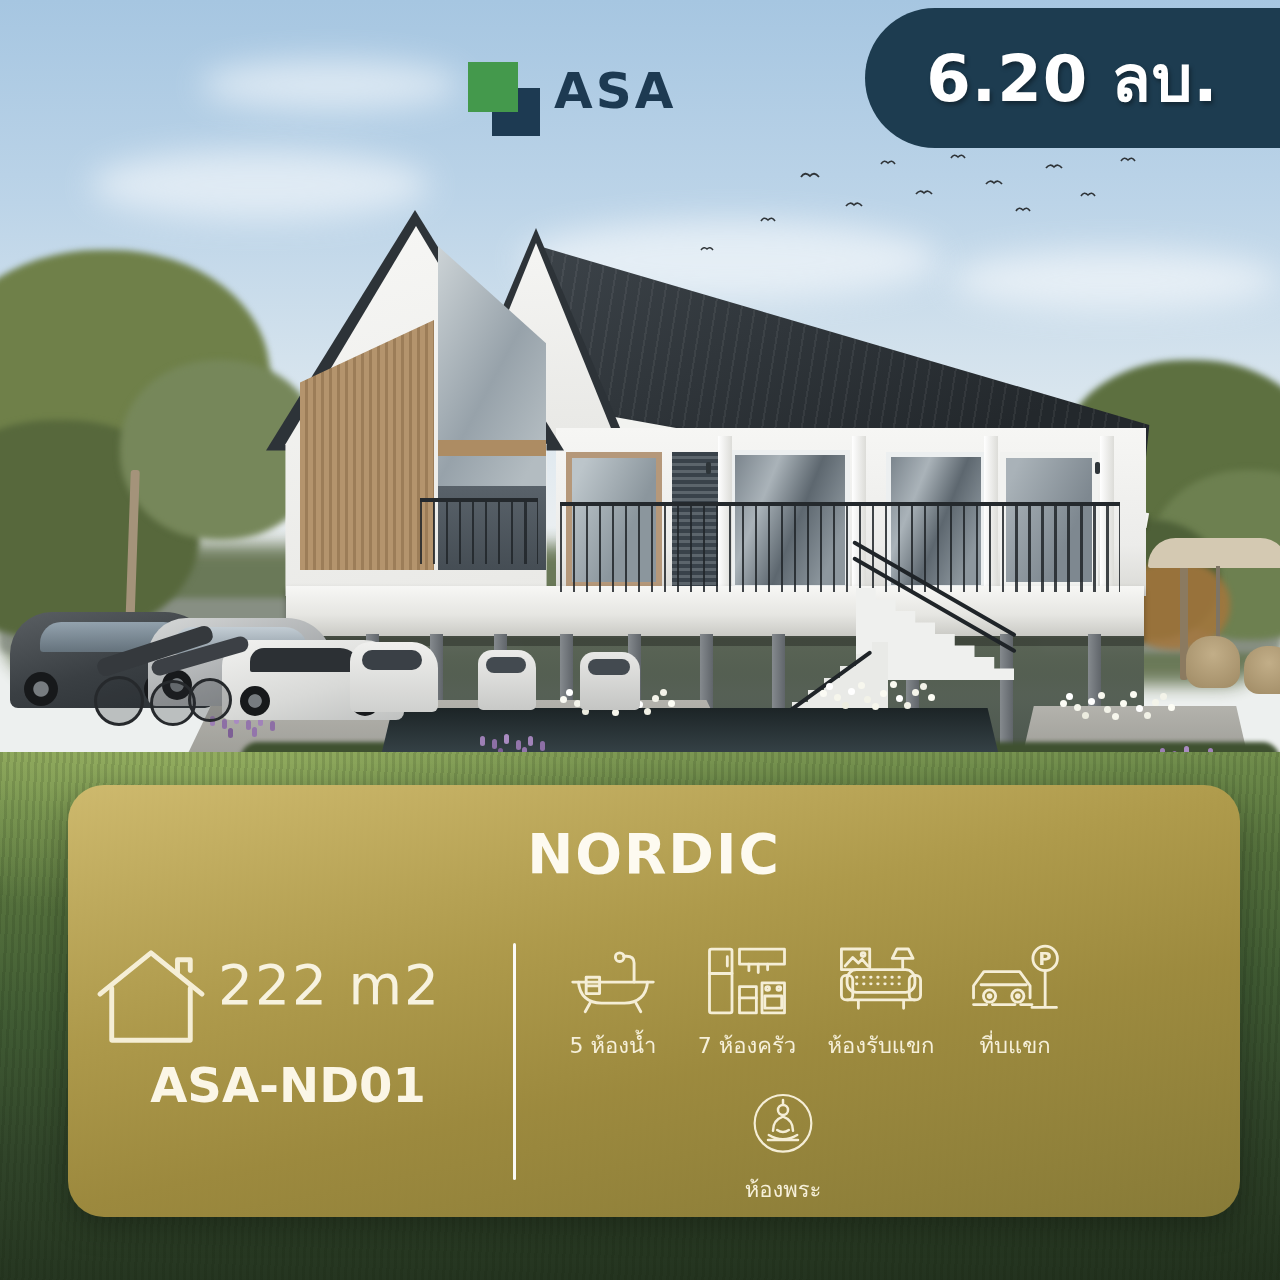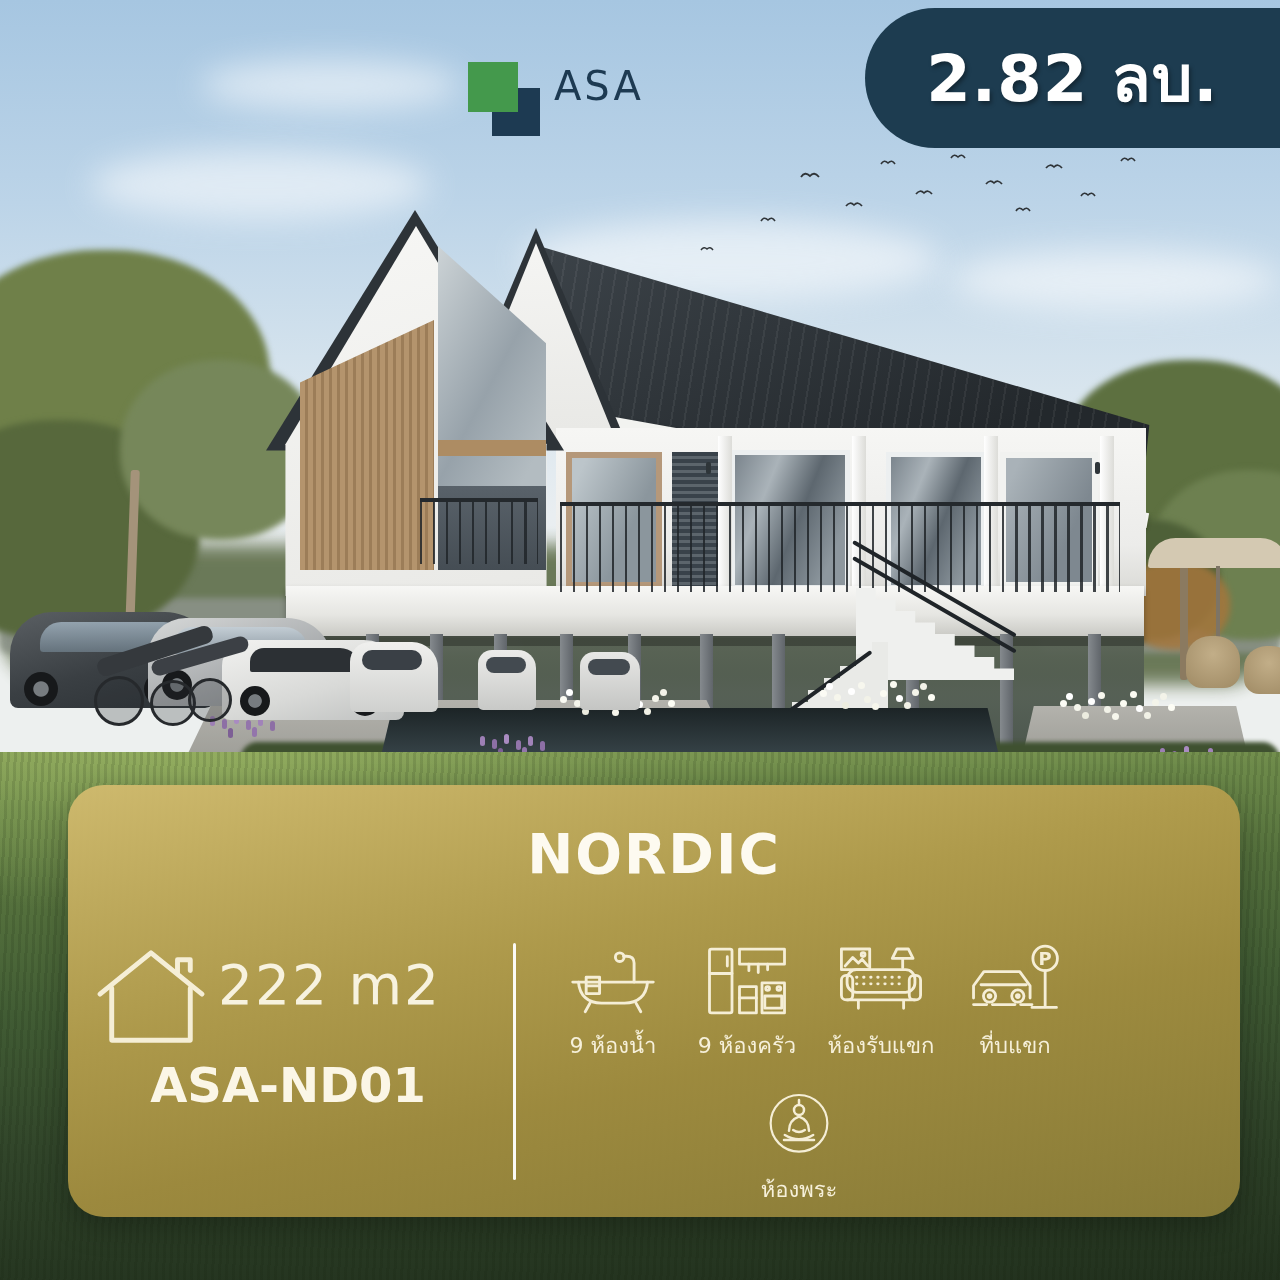--- a/index.html
+++ b/index.html
@@ -99,39 +99,39 @@
   .umbrella{left:1148px;top:538px;width:140px;height:30px;background:#d4c9b2;border-radius:70px 70px 6px 6px;}
   .pole{left:1216px;top:566px;width:4px;height:76px;background:#7d7465;}
   .chair{background:radial-gradient(circle at 50% 35%,#c2ae88,#9f8a64);border-radius:45% 45% 30% 30%;}
   .car{box-sizing:border-box;}
   .wheel{border-radius:50%;background:radial-gradient(circle,#777c80 0 30%,#17191b 34% 100%);}
   .moto-wheel{border-radius:50%;border:3px solid #26292c;background:rgba(40,44,47,.25);box-sizing:border-box;}
   .moto-body{background:#35393d;border-radius:8px;}
 
   
   .logo-sq{width:50px;height:50px;}
-  .logo-text1{font-size:40px;font-weight:400;letter-spacing:3px;line-height:1;}
+  .logo-text1{font-size:50px;font-weight:700;letter-spacing:3px;line-height:1;}
   .logo-text2{font-size:29px;font-weight:800;letter-spacing:1px;line-height:1;}
 
   
   .price-badge{left:865px;top:8px;width:415px;height:140px;border-radius:70px 0 0 70px;
     display:flex;align-items:center;justify-content:center;z-index:8;}
   .price-text{color:#ffffff;font-size:64px;font-weight:700;letter-spacing:1px;
     text-shadow:2px 3px 4px rgba(0,0,0,.35);}
 
   
   .spec-card{left:68px;top:785px;width:1172px;height:432px;border-radius:36px;z-index:10;
     background:linear-gradient(168deg,rgba(208,186,110,.97) 0%,rgba(178,156,76,.96) 38%,rgba(162,141,63,.95) 62%,rgba(146,130,58,.90) 100%);
     box-shadow:0 10px 30px rgba(0,0,0,.28);color:#f6efd8;}
   .card-title{left:0;top:37px;width:100%;text-align:center;font-size:55px;font-weight:700;letter-spacing:2px;color:#fdfaf0;}
   .area-text{left:150px;top:168px;font-size:55px;font-weight:400;letter-spacing:2px;color:#f7f2df;}
   .code-text{left:20px;top:272px;width:400px;text-align:center;font-size:48px;font-weight:700;color:#fbf6e6;}
   .divider{left:445px;top:158px;width:3px;height:237px;background:rgba(255,255,255,.95);border-radius:2px;}
   .feat-row1{left:478px;top:152px;display:flex;}
-  .feat-row2{left:664px;top:296px;display:flex;}
+  .feat-row2{left:648px;top:296px;display:flex;}
   .feat{width:134px;display:flex;flex-direction:column;align-items:center;}
   .feat-icon{height:84px;display:flex;align-items:flex-end;justify-content:center;}
   .feat-label{margin-top:7px;font-size:22px;color:#f6f0da;white-space:nowrap;}
   .icon-stroke{stroke:#f5eed6;fill:none;stroke-linecap:round;stroke-linejoin:round;}
 </style>
 </head>
 <body>
 
 <div class="canvas">
 
@@ -316,21 +316,21 @@
     <div class="abs" style="left:8px;top:7px;width:42px;height:16px;border-radius:8px;background:#434a50;"></div>
   </div>
 
   <div class="abs" style="left:468px;top:62px;width:360px;height:90px;z-index:8;">
     <div class="abs logo-sq" style="left:24px;top:26px;width:48px;height:48px;background:#1d3a52;"></div>
     <div class="abs logo-sq" style="left:0;top:0;background:#44994c;"></div>
     <div class="abs logo-text1" style="left:86px;top:4px;color:#1d3a52;">ASA</div>
   </div>
 
   <div class="abs price-badge" style="background:#1d3c50;">
-    <span class="price-text">2.82 ลบ.</span>
+    <span class="price-text">6.20 ลบ.</span>
   </div>
 
   <div class="abs spec-card">
     <div class="abs card-title">NORDIC</div>
 
     <div class="abs" style="left:24px;top:158px;width:118px;height:110px;">
       <svg width="118" height="108" viewBox="0 0 120 110" class="icon-stroke" stroke-width="5">
         <path d="M8 52 L60 10 L112 52"></path>
         <path d="M87 31 V17 h13 v11"></path>
         <path d="M20 46 v53 h80 V46"></path>
@@ -346,38 +346,38 @@
         <span class="feat-icon">
           <svg width="92" height="74" viewBox="0 0 96 76" class="icon-stroke" stroke-width="3">
             <path d="M70 36 V16 q0-7 -8-7 h-3"></path>
             <circle cx="55" cy="10" r="4.5"></circle>
             <path d="M6 36 h84"></path>
             <path d="M12 36 c1 14 10 22 24 22 h24 c14 0 23-8 24-22"></path>
             <path d="M24 58 l-5 9 M72 58 l5 9"></path>
             <path d="M20 31 h14 v17 h-14 z M20 40 h14"></path>
           </svg>
         </span>
-        <span class="feat-label">9 ห้องน้ำ</span>
+        <span class="feat-label">5 ห้องน้ำ</span>
       </div>
       <div class="feat">
         <span class="feat-icon">
           <svg width="90" height="80" viewBox="0 0 96 84" class="icon-stroke" stroke-width="3">
             <rect x="8" y="8" width="24" height="68" rx="2"></rect>
             <path d="M8 34 h24 M27 16 v10"></path>
             <rect x="40" y="8" width="48" height="16"></rect>
             <path d="M50 24 v7 M60 24 v9 M70 24 v6"></path>
             <rect x="40" y="48" width="18" height="28"></rect>
             <path d="M40 60 h18"></path>
             <rect x="64" y="44" width="24" height="32"></rect>
             <circle cx="70" cy="50" r="2"></circle>
               <circle cx="82" cy="50" r="2"></circle>
             <rect x="67" y="58" width="18" height="13"></rect>
           </svg>
         </span>
-        <span class="feat-label">9 ห้องครัว</span>
+        <span class="feat-label">7 ห้องครัว</span>
       </div>
       <div class="feat">
         <span class="feat-icon">
           <svg width="98" height="80" viewBox="0 0 104 84" class="icon-stroke" stroke-width="3">
             <rect x="10" y="8" width="30" height="22"></rect>
             <path d="M14 26 l8-9 6 6 4-4 6 7"></path>
             <circle cx="33" cy="14" r="2"></circle>
             <path d="M64 18 h22 l-5-10 h-12 z M75 18 v10"></path>
             <rect x="16" y="30" width="72" height="24" rx="10"></rect>
             <path d="M26 38 h52 M26 45 h52" stroke-dasharray="0.5 7"></path>

